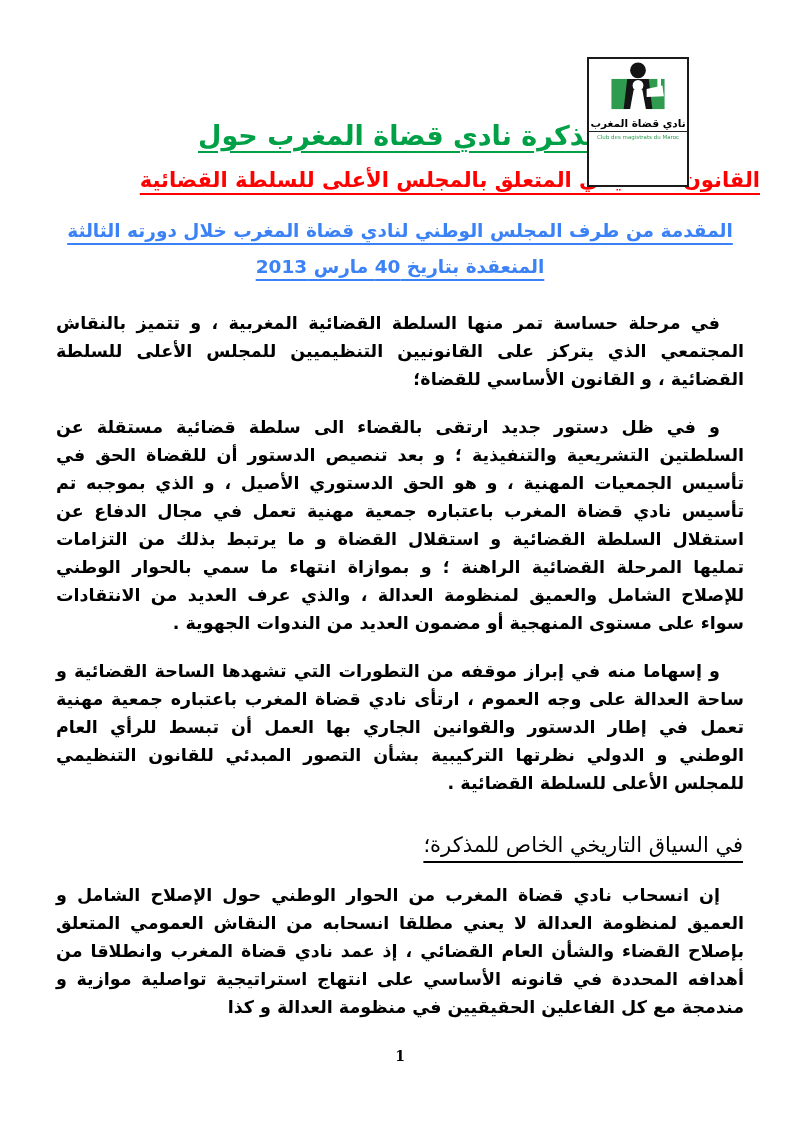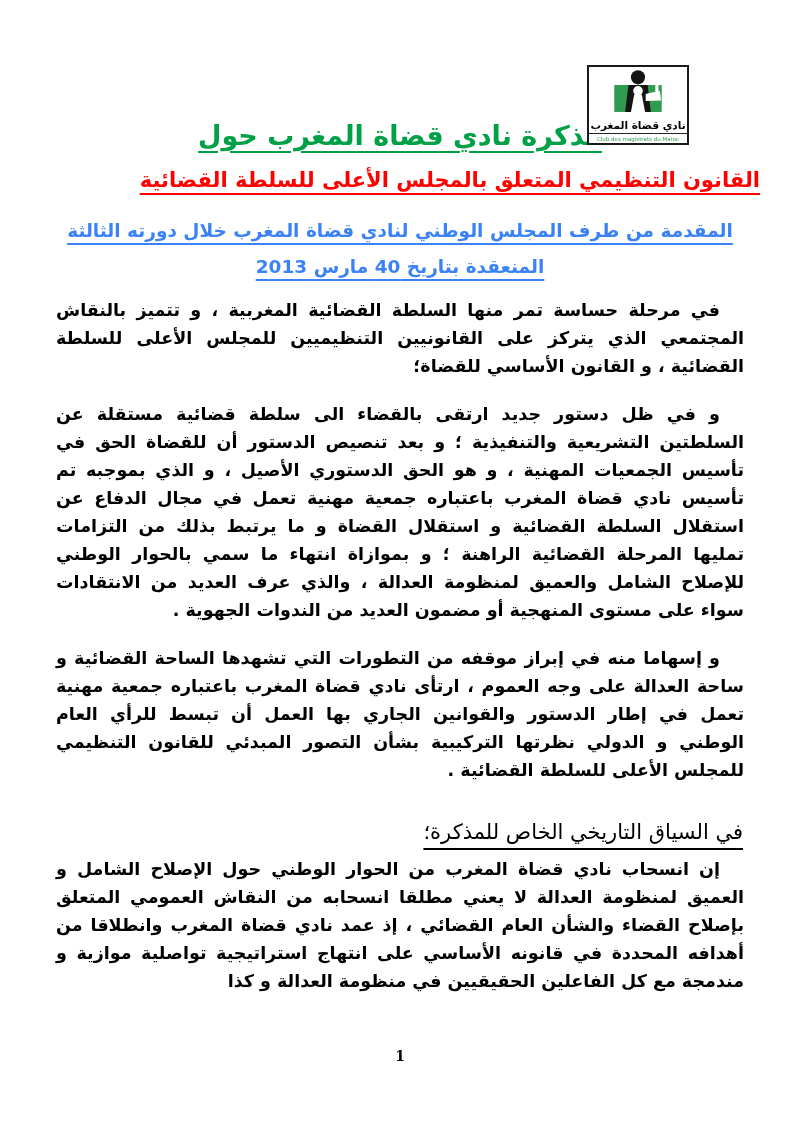--- a/index.html
+++ b/index.html
@@ -7,22 +7,22 @@
   .page {
     position:relative;
     width:800px; height:1132px;
     background:#ffffff;
     overflow:hidden;
     font-family:"DejaVu Sans", sans-serif;
     color:#000;
   }
   
   .logo-box {
-    position:absolute; top:65px; left:587px;
-    width:102px; height:80px;
+    position:absolute; top:57px; left:587px;
+    width:102px; height:130px;
     border:2px solid #1a1a1a;
     background:#fff;
     display:flex; flex-direction:column; align-items:center;
     padding-top:2px;
   }
   .logo-emblem { width:72px; height:56px; display:block; }
   .logo-ar {
     font-size:10.5px; font-weight:bold; line-height:13px;
     color:#000; direction:rtl;
     border-bottom:1px solid #222; padding:0 2px 1px 2px;
@@ -82,21 +82,21 @@
   .para {
     direction:rtl;
     text-align:justify;
     margin:20px 56px 0 56px;
     font-size:17.5px;
     line-height:28px;
     font-weight:bold;
     color:#000;
     text-indent:24px;
   }
-  .para-first { margin-top:11px; }
+  .para-first { margin-top:24px; }
   
   .page-number {
     position:absolute; left:0; right:0; top:1048px;
     text-align:center;
     font-size:14px; font-weight:bold;
     font-family:"DejaVu Serif", serif;
     color:#000;
   }
 </style>
 </head>

